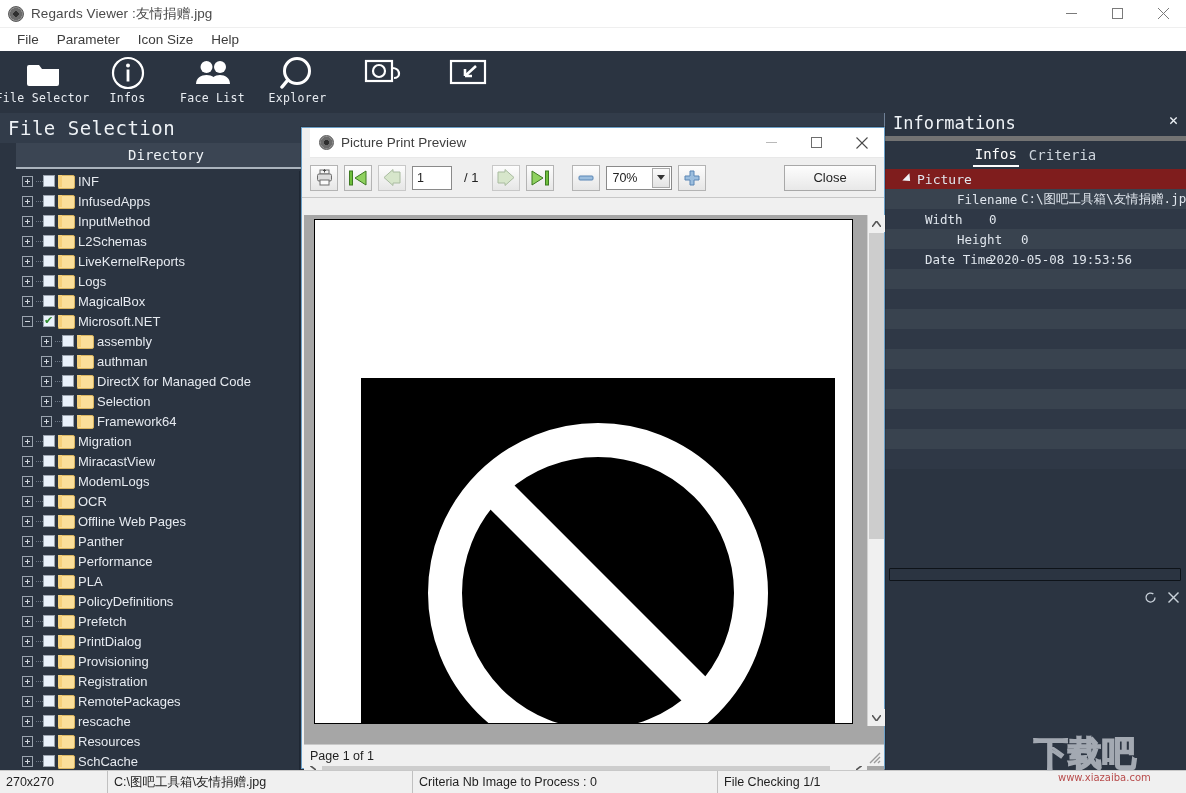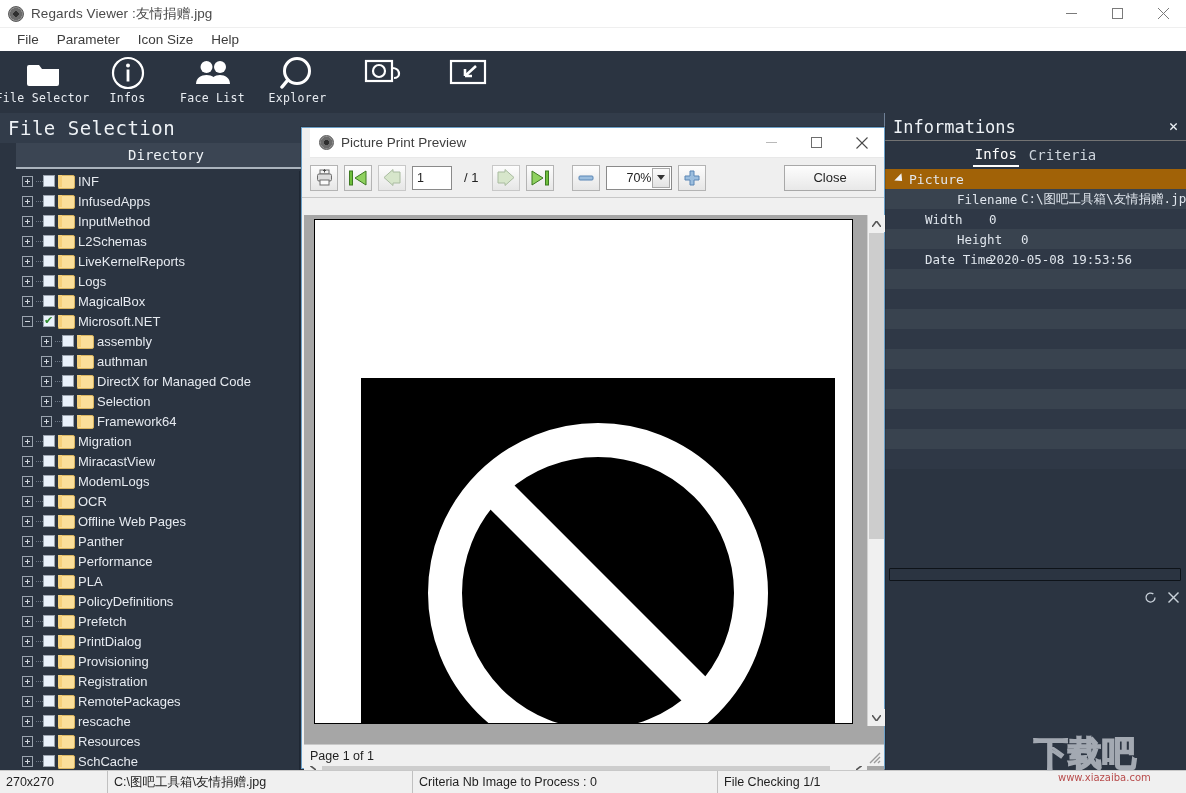--- a/index.html
+++ b/index.html
@@ -164,40 +164,40 @@
     font-size: 13px;
   }
 
   
   .infopanel {
     position: absolute; left: 884px; top: 62px; width: 302px; height: 657px;
     background: #2b3441;
     border-left: 1px solid #6f8096;
   }
   .info-title {
-    height: 28px; display: flex; align-items: center;
+    height: 28px; display: flex; align-items: flex-start;
     padding-left: 8px;
     color: #eef2f6; font-family: "DejaVu Sans Mono", monospace; font-size: 17px;
-    border-bottom: 1px solid #737373;
+    border-bottom: 5px solid #737373;
   }
   .info-close {
     margin-left: auto; margin-right: 8px; color: #eef2f6; font-size: 15px; line-height: 1;
   }
   .info-tabs {
     height: 28px; display: flex; align-items: center; justify-content: center;
     gap: 8px; background: #2b3441;
   }
   .info-tab {
     font-family: "DejaVu Sans Mono", monospace; font-size: 14px; color: #cfd6de;
     padding: 2px 2px 3px 2px;
   }
   .info-tab.active { color: #ffffff; border-bottom: 2px solid #ffffff; }
   .info-group {
-    height: 20px; display: flex; align-items: center; padding-left: 12px;
-    background: #a16207; color: #e2e7ee;
+    height: 20px; display: flex; align-items: center; padding-left: 20px;
+    background: #7f1d1d; color: #e2e7ee;
     font-family: "DejaVu Sans Mono", monospace; font-size: 13px;
   }
   .tri {
     width: 0; height: 0; border-left: 6px solid #f0f3f7; border-top: 5px solid transparent;
     border-bottom: 5px solid transparent; margin-right: 6px;
     transform: rotate(45deg);
   }
   .info-row {
     height: 20px; display: flex; align-items: center;
     font-family: "DejaVu Sans Mono", monospace; font-size: 12.5px;
@@ -260,21 +260,21 @@
     display: flex; align-items: center; justify-content: center;
   }
   .tbtn.flat { border-color: #c8c8c8; }
   .pageinput {
     width: 40px; height: 24px; background: #ffffff; border: 1px solid #8a8a8a;
     font-size: 12.5px; color: #222; padding-left: 4px; display: flex; align-items: center;
   }
   .pagetotal { font-size: 13px; color: #222; margin: 0 8px 0 6px; }
   .zoomsel {
     width: 66px; height: 24px; background: #ffffff; border: 1px solid #8a8a8a;
-    display: flex; align-items: center; font-size: 12.5px; color: #222; padding-left: 19px;
+    display: flex; align-items: center; font-size: 12.5px; color: #222; padding-left: 5px;
     position: relative;
   }
   .zoomsel .arrowbox {
     position: absolute; right: 1px; top: 1px; width: 18px; height: 20px;
     background: linear-gradient(to bottom,#fbfbfb,#e3e3e3); border: 1px solid #a9a9a9;
     display: flex; align-items: center; justify-content: center;
   }
   .closebtn {
     margin-left: auto; width: 92px; height: 26px;
     background: linear-gradient(to bottom,#fdfdfd,#e8e8e8);

